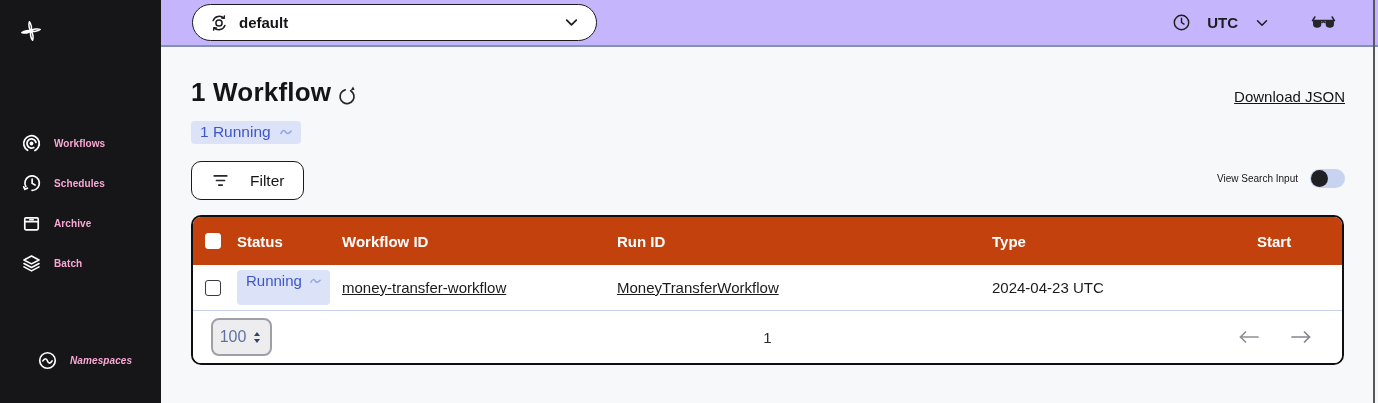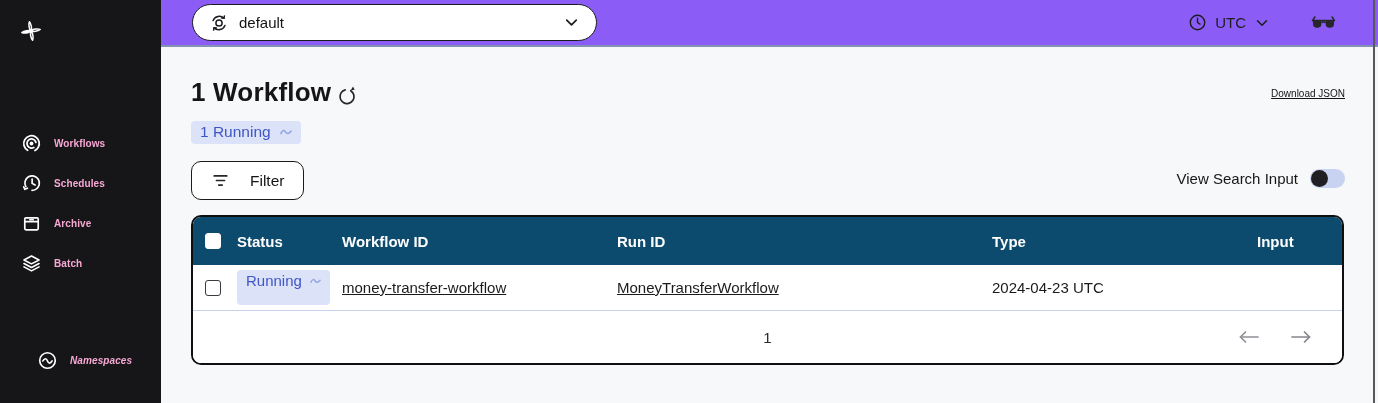--- a/index.html
+++ b/index.html
@@ -10,43 +10,43 @@
   }
   
   .sidebar { position:absolute; left:0; top:0; width:161px; height:403px; background:#161619; z-index:3; }
   .logo { position:absolute; left:18px; top:18px; width:26px; height:26px; }
   .nav { position:absolute; left:0; top:123px; width:100%; }
   .nav-item { display:flex; align-items:center; height:40px; padding-left:21px; cursor:pointer; }
   .nav-item .nicon { width:21px; height:21px; flex:0 0 21px; display:flex; align-items:center; }
   .nav-item .nlabel { margin-left:12px; color:#f9a8d4; font-size:10px; font-weight:700; letter-spacing:.1px; }
   .nav-bottom { position:absolute; left:16px; top:340px; width:100%;font-style:italic; }
   
-  .topbar { position:absolute; left:161px; top:0; width:1217px; height:47px; background:#8b5cf6; border-bottom:2px solid #8391b5; z-index:2; }
+  .topbar { position:absolute; left:161px; top:0; width:1217px; height:47px; background:#c4b5fd; border-bottom:2px solid #8391b5; z-index:2;font-weight:bold; }
   .ns-pill { position:absolute; left:31px; top:4px; width:405px; height:37px; background:#fff; border:1.5px solid #1b1b1e; border-radius:19px; display:flex; align-items:center; padding:0 16px; cursor:pointer; }
   .ns-pill .ns-val { margin-left:10px; font-size:15px; color:#151518; }
   .ns-pill .chev { margin-left:auto; }
   .top-right { position:absolute; right:41px; top:0; height:45px; display:flex; align-items:center; }
-  .tz { display:flex; align-items:center; gap:8px; cursor:pointer; }
+  .tz { display:flex; align-items:center; gap:16px; cursor:pointer; }
   .tz-label { font-size:15px; color:#1d1d21; }
   .glasses-wrap { margin-left:40px; cursor:pointer; display:flex; align-items:center; }
   
   .content { position:absolute; left:161px; top:47px; right:0; bottom:0; background:#f7f8fa; }
   .page-title { position:absolute; left:30px; top:30px; font-size:26px; font-weight:700; color:#151518; letter-spacing:.2px; }
   .refresh-btn { position:absolute; left:176px; top:39px; width:20px; height:20px; cursor:pointer; }
-  .download-link { position:absolute; right:33px; top:41px; font-size:10px; font-weight:500; color:#151518; text-decoration:underline; cursor:pointer; }
+  .download-link { position:absolute; right:33px; top:41px; font-size:15px; font-weight:500; color:#151518; text-decoration:underline; cursor:pointer; }
   .summary-badge { position:absolute; left:30px; top:74px; display:inline-flex; align-items:center; gap:9px; background:#dce3f9; color:#3f56c6; border-radius:4px; padding:2px 9px 3px 9px; font-size:15.5px; cursor:pointer; }
   .filter-btn { position:absolute; left:30px; top:114px; height:39px; display:inline-flex; align-items:center; gap:20px; background:#fff; border:1.5px solid #1b1b1e; border-radius:10px; padding:0 19px; font-size:15.5px; font-weight:500; color:#151518; cursor:pointer; }
   .toggle-row { position:absolute; right:33px; top:122px; display:flex; align-items:center; gap:12px; }
-  .toggle-label { font-size:15px; color:#17171a; }
+  .toggle-label { font-size:10px; color:#17171a; }
   .toggle { position:relative; width:35px; height:19px; border-radius:10px; background:#c7d3f0; cursor:pointer; }
   .toggle .knob { position:absolute; left:1px; top:1px; width:17px; height:17px; border-radius:50%; background:#202024; }
   
   .wf-table { position:absolute; left:30px; top:168px; width:1153px; height:150px; background:#fff; border:2px solid #0f0f12; border-radius:10px; overflow:hidden; }
   .tgrid { display:grid; grid-template-columns:32px 105px 275px 375px 265px 1fr; align-items:center; padding-left:12px; }
-  .thead { height:48px; background:#0c4a6e; color:#fff; font-size:15px; font-weight:600; }
+  .thead { height:48px; background:#c2410c; color:#fff; font-size:15px; font-weight:600; }
   .trow { height:46px; border-bottom:1px solid #c7d2ea; font-size:15px; color:#1b1b1e; }
   .cell { white-space:nowrap; overflow:hidden; }
   .cb { width:16px; height:16px; border-radius:3px; background:#fff; cursor:pointer; }
   .cb.header { border:1px solid #fff; }
   .cb.row { border:1.5px solid #3a3a40; }
   .status-badge { display:inline-flex; align-items:center; gap:8px; background:#dce3f9; color:#3f56c6; border-radius:4px; padding:2px 9px 16px 9px; font-size:15px; cursor:pointer; }
   .link { color:#1b1b1e; text-decoration:underline; cursor:pointer; }
   
   .tfoot { position:relative; height:52px; background:#fff; }
   .page-size { position:absolute; left:18px; top:7px; width:61px; height:38px; background:#ededf0; border:2px solid #9fa0a7; border-radius:8px; display:flex; align-items:center; justify-content:center; gap:5px; cursor:pointer; }
@@ -225,21 +225,21 @@
     </div>
 
     <div class="wf-table">
 
       <div class="thead tgrid">
         <span class="cb header"></span>
         <span class="cell">Status</span>
         <span class="cell">Workflow ID</span>
         <span class="cell">Run ID</span>
         <span class="cell">Type</span>
-        <span class="cell">Input</span>
+        <span class="cell">Start</span>
       </div>
 
       <div class="trow tgrid">
         <span class="cb row"></span>
         <span class="cell">
           <span class="status-badge">
             <span>Running</span>
             <span>
               <svg viewBox="0 0 12 8" width="11" height="8" fill="none" stroke="#93a5e2" stroke-width="1.6" stroke-linecap="round">
                 <path d="M1 5.4 C2.6 1.6 4.4 1.8 5.8 4.2 C7 6.2 8.8 5.8 11 3.2"></path>
@@ -250,20 +250,29 @@
         <span class="cell">
           <a class="link">money-transfer-workflow</a>
         </span>
         <span class="cell">
           <a class="link">MoneyTransferWorkflow</a>
         </span>
         <span class="cell">2024-04-23 UTC</span>
       </div>
 
       <div class="tfoot">
+        <div class="page-size">
+          <span class="ps-val">100</span>
+          <span>
+            <svg viewBox="0 0 12 15" width="12" height="15" fill="#2e4366">
+              <path d="M3 6 L6 2 L9 6 Z"></path>
+              <path d="M3 9 L6 13 L9 9 Z"></path>
+            </svg>
+          </span>
+        </div>
         <span class="page-num">1</span>
         <span class="pg-arrow pg-prev">
           <svg viewBox="0 0 22 14" width="22" height="14" fill="none" stroke="#8f8f96" stroke-width="1.7" stroke-linecap="round" stroke-linejoin="round">
             <path d="M20 7 H2.5"></path>
               <path d="M7.5 2 L2.5 7 l5 5"></path>
           </svg>
         </span>
         <span class="pg-arrow pg-next">
           <svg viewBox="0 0 22 14" width="22" height="14" fill="none" stroke="#85858c" stroke-width="1.7" stroke-linecap="round" stroke-linejoin="round">
             <path d="M2 7 H19.5"></path>

